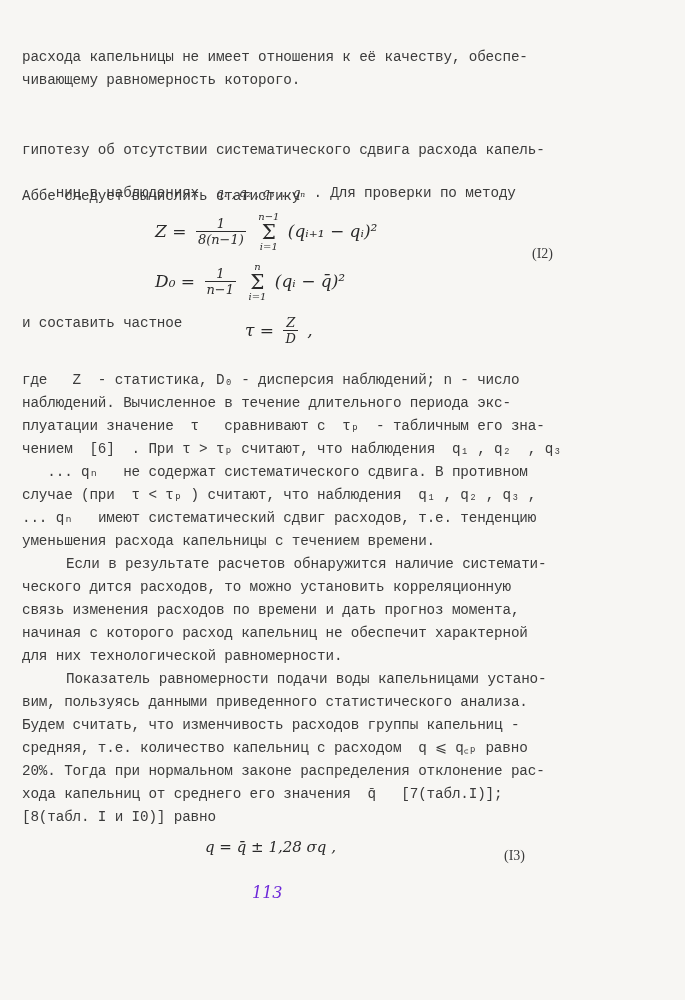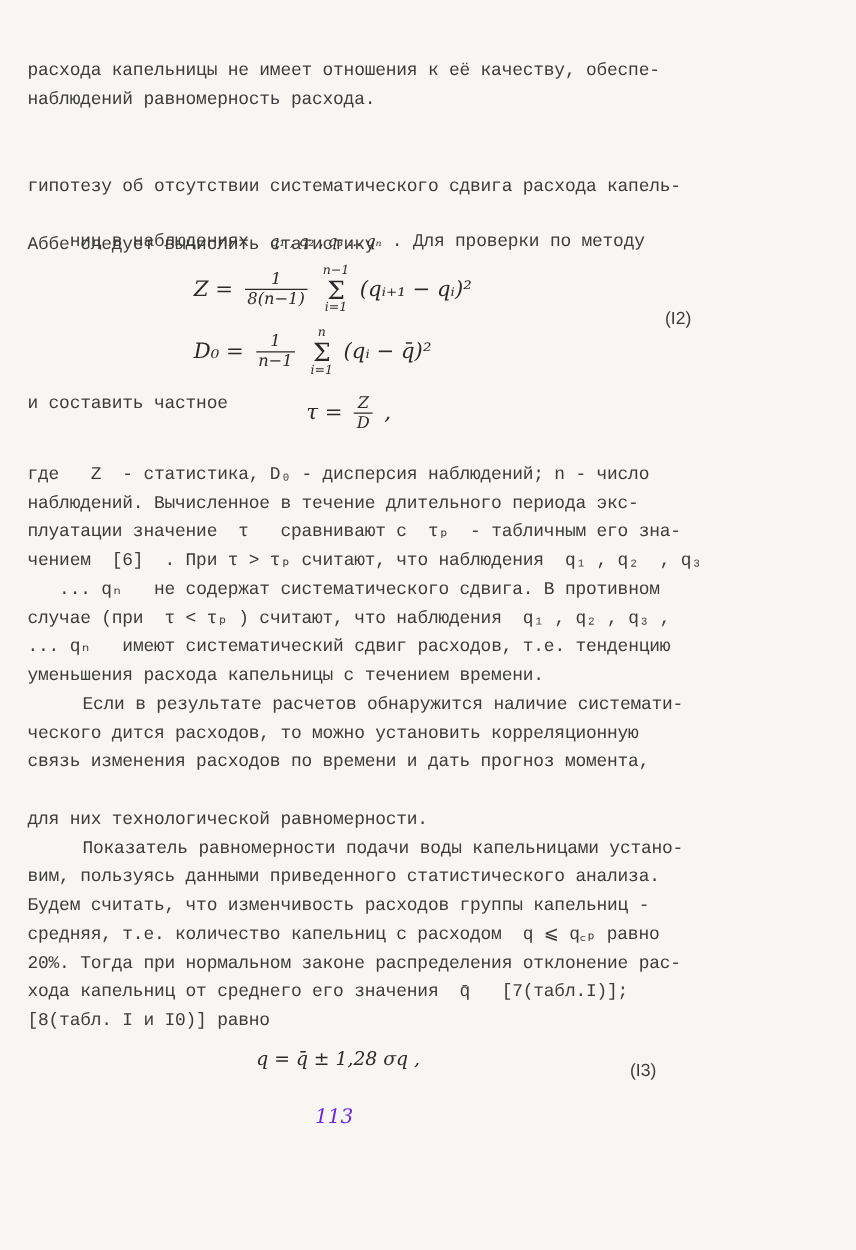--- a/index.html
+++ b/index.html
@@ -24,36 +24,36 @@
     font-family:"DejaVu Serif", "Liberation Serif", serif;
     font-style:italic; color:#2a2a2a;
   }
   .frac { display:inline-flex; flex-direction:column; align-items:center; vertical-align:middle; margin:0 4px; }
   .frac .num { font-size:13px; line-height:14px; padding:0 2px; }
   .frac .den { font-size:13px; line-height:15px; border-top:1px solid #2a2a2a; padding:0 2px; }
   .sum { display:inline-flex; flex-direction:column; align-items:center; vertical-align:middle; margin:0 3px; }
   .sum .top, .sum .bot { font-size:10px; line-height:10px; }
   .sum .sig { font-size:20px; line-height:20px; font-style:normal; }
   .eqno {
-    position:absolute; font-family:Liberation Sans, sans-serif;
+    position:absolute; font-family:Liberation Serif, serif;
     font-size:14px; color:#3b3b3b;
   }
   .pagenum {
     position:absolute; left:252px; top:883px;
     font-family:"DejaVu Serif", serif; font-style:italic;
     font-size:16px; color:#6d28d9;
   }
 </style>
 </head>
 <body>
 
 <div class="page">
 
   <div class="line" style="top:47px">расхода капельницы не имеет отношения к её качеству, обеспе-</div>
-  <div class="line" style="top:70px">наблюдений равномерность расхода.</div>
+  <div class="line" style="top:70px">чивающему равномерность которого.</div>
 
   <div class="line" style="top:140px">гипотезу об отсутствии систематического сдвига расхода капель-</div>
   <div class="line" style="top:163px">
     <span>ниц в наблюдениях</span>  <span class="m">q₁ , q₂ , q₃ ... qₙ</span> <span>. Для проверки по методу</span>
   </div>
   <div class="line" style="top:186px">Аббе следует вычислить статистику</div>
 
   <div class="formula" style="left:155px; top:212px; font-size:17px;">
     <span>Z =</span>
     <span class="frac">
@@ -99,20 +99,21 @@
   <div class="line" style="top:416px">плуатации значение  τ   сравнивают с  τₚ  - табличным его зна-</div>
   <div class="line" style="top:439px">чением  [6]  . При τ &gt; τₚ считают, что наблюдения  q₁ , q₂  , q₃</div>
   <div class="line" style="top:462px">   ... qₙ   не содержат систематического сдвига. В противном</div>
   <div class="line" style="top:485px">случае (при  τ &lt; τₚ ) считают, что наблюдения  q₁ , q₂ , q₃ ,</div>
   <div class="line" style="top:508px">... qₙ   имеют систематический сдвиг расходов, т.е. тенденцию</div>
   <div class="line" style="top:531px">уменьшения расхода капельницы с течением времени.</div>
 
   <div class="line ind" style="top:554px">Если в результате расчетов обнаружится наличие системати-</div>
   <div class="line" style="top:577px">ческого дится расходов, то можно установить корреляционную</div>
   <div class="line" style="top:600px">связь изменения расходов по времени и дать прогноз момента,</div>
+  <div class="line" style="top:623px">начиная с которого расход капельниц не обеспечит характерной</div>
   <div class="line" style="top:646px">для них технологической равномерности.</div>
 
   <div class="line ind" style="top:669px">Показатель равномерности подачи воды капельницами устано-</div>
   <div class="line" style="top:692px">вим, пользуясь данными приведенного статистического анализа.</div>
   <div class="line" style="top:715px">Будем считать, что изменчивость расходов группы капельниц -</div>
   <div class="line" style="top:738px">средняя, т.е. количество капельниц с расходом  q ⩽ q꜀ₚ равно</div>
   <div class="line" style="top:761px">20%. Тогда при нормальном законе распределения отклонение рас-</div>
   <div class="line" style="top:784px">хода капельниц от среднего его значения  q̄   [7(табл.I)];</div>
   <div class="line" style="top:807px">[8(табл. I и I0)] равно</div>
 

